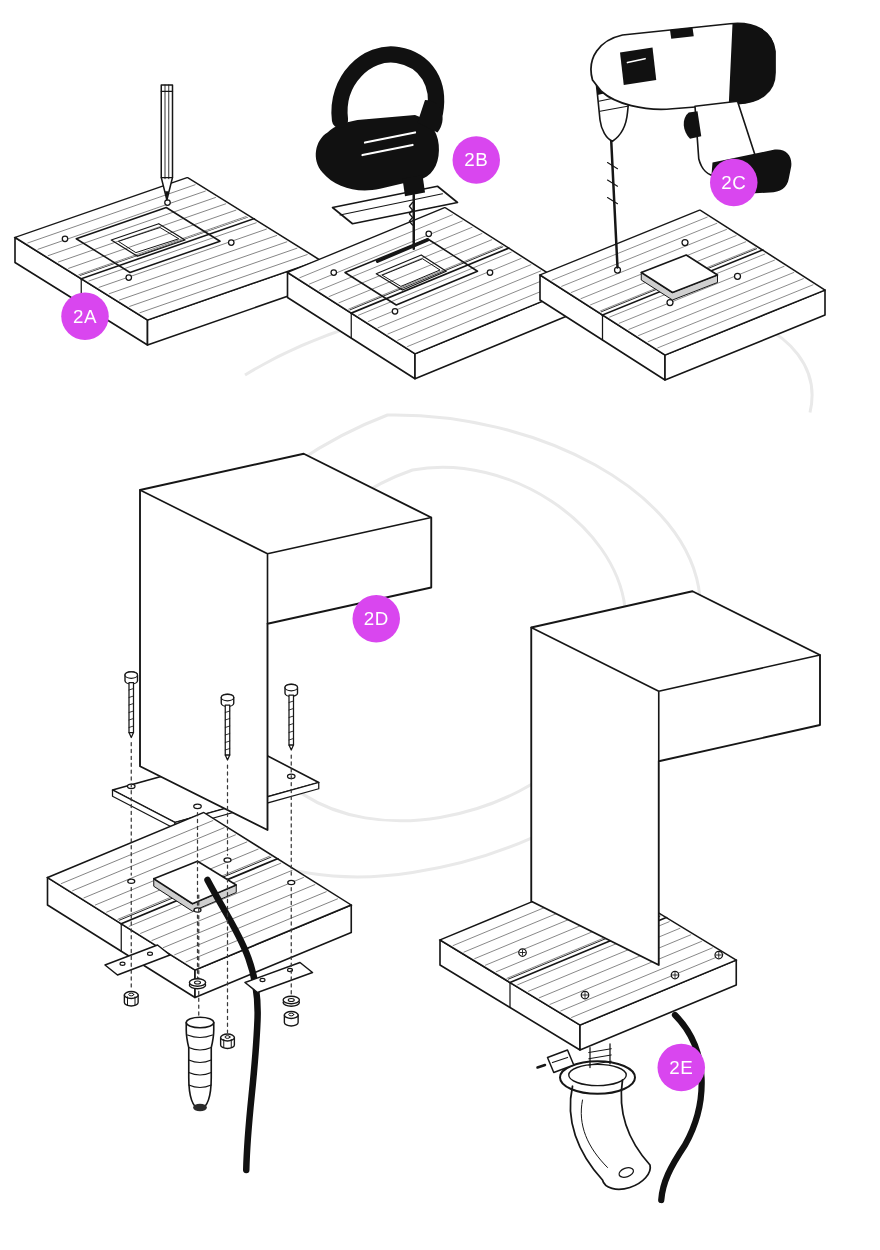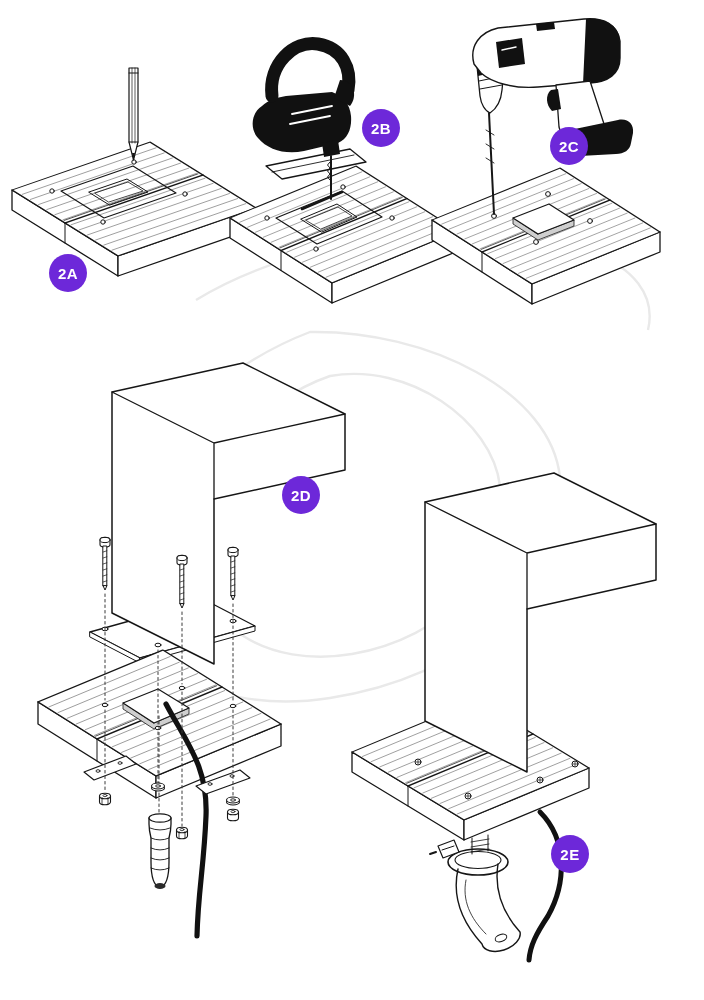--- a/index.html
+++ b/index.html
@@ -1,20 +1,20 @@
 <!DOCTYPE html>
 <html><head>
 <meta charset="utf-8">
 <style>
   html,body{margin:0;padding:0;background:#fff;}
   .stage{position:relative;width:704px;height:1000px;background:#ffffff;overflow:hidden;
          font-family:"Liberation Sans",sans-serif;}
   .scene{position:absolute;left:0;top:0;}
-  .badge{position:absolute;width:38px;height:38px;border-radius:50%;background:#6d28d9;color:#fff;
-         display:flex;align-items:center;justify-content:center;font-weight:bold;font-size:15px;
+  .badge{position:absolute;width:38px;height:38px;border-radius:50%;background:#d946ef;color:#fff;
+         display:flex;align-items:center;justify-content:center;font-weight:normal;font-size:15px;
          letter-spacing:0.5px;}
 </style>
 </head>
 <body>
 
 <div class="stage">
 
 <svg class="scene" width="704" height="1000" viewBox="0 0 704 1000">
   <defs>
     <g id="plank">
@@ -254,19 +254,19 @@
     <g fill="none" stroke="#161616">
       <ellipse cx="478" cy="862" rx="30" ry="13" stroke-width="1.6"></ellipse>
       <ellipse cx="478" cy="860" rx="23" ry="8.5" stroke-width="1.1"></ellipse>
       <path d="M438,846 l16,-6 l5,12 l-16,6 Z" fill="#ffffff" stroke-width="1.2"></path>
       <path d="M442,850 l12,-4" stroke-width="1"></path>
       <path d="M436,852 l-6,2" stroke-width="2"></path>
     </g>
   </g>
 </svg>
 
-<div class="badge" style="left:49px;top:254px">2A</div>
+<div class="badge" style="left:49px;top:234px">2A</div>
 <div class="badge" style="left:362px;top:109px">2B</div>
-<div class="badge" style="left:550px;top:127px">2C</div>
+<div class="badge" style="left:568px;top:127px">2C</div>
 <div class="badge" style="left:282px;top:476px">2D</div>
-<div class="badge" style="left:551px;top:835px">2E</div>
+<div class="badge" style="left:526px;top:835px">2E</div>
 
 </div>
 
 </body></html>

